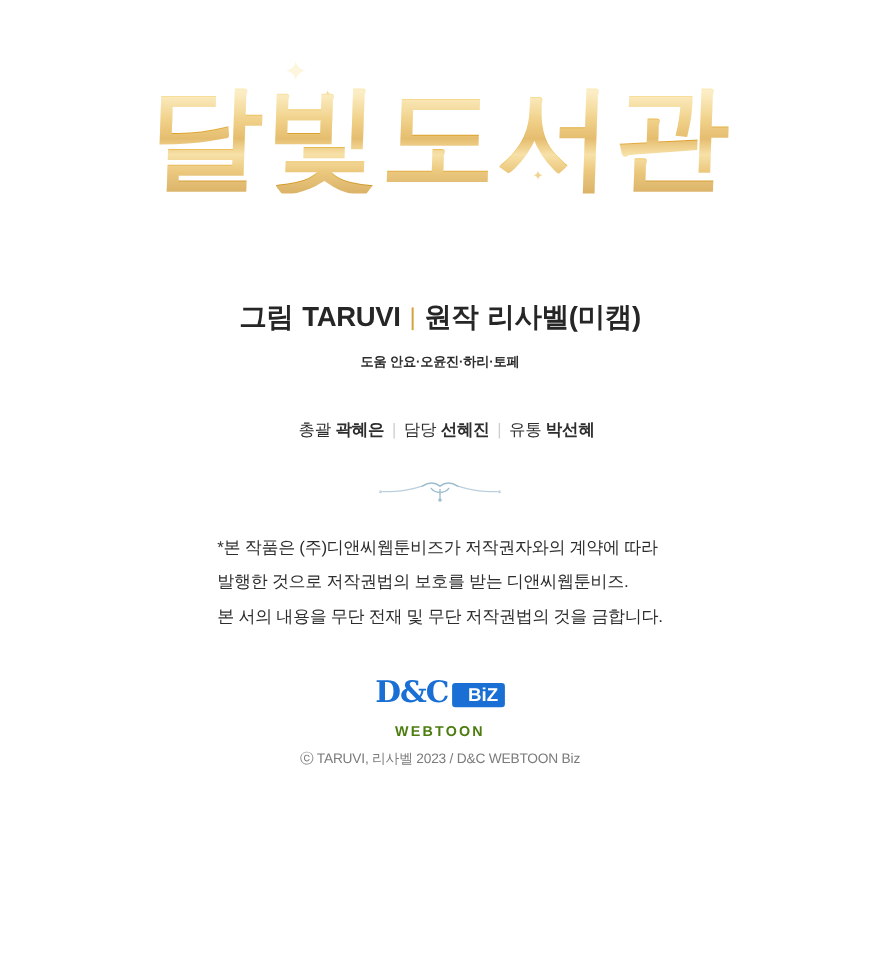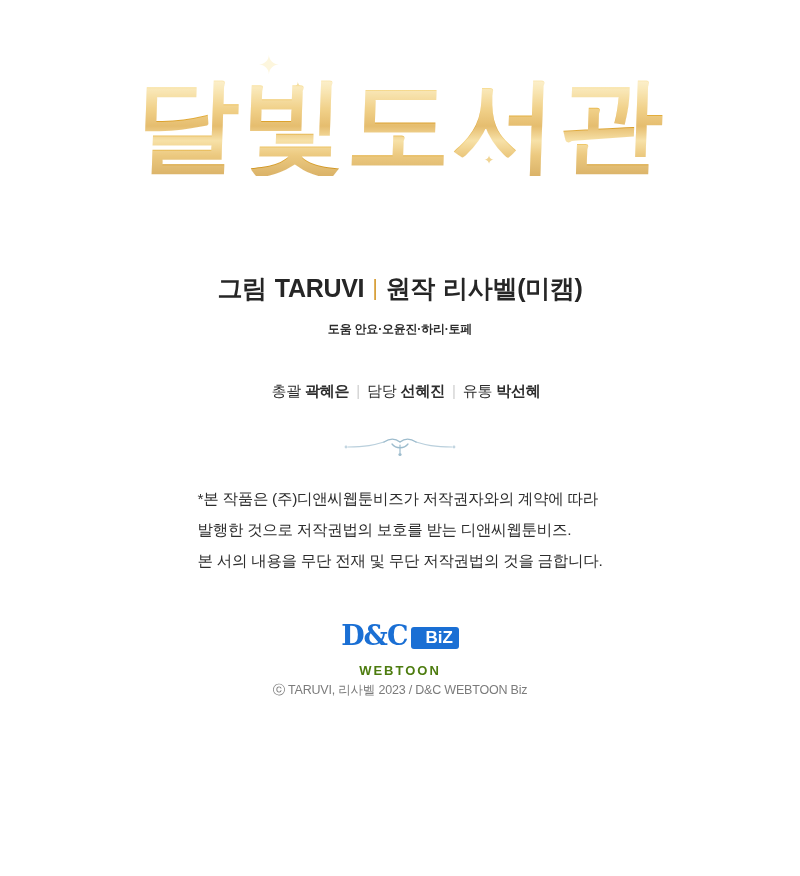--- a/index.html
+++ b/index.html
@@ -135,21 +135,21 @@
 
   
   .publisher {
     margin-top: 46px;
     width: 120px;
     height: 44px;
     position: relative;
     display: flex;
     flex-direction: column;
     align-items: center;
-    justify-content: space-between;
+    justify-content: center;
   }
   .pub-row1 {
     display: flex;
     align-items: flex-end;
     gap: 4px;
     line-height: 1;
   }
   .pub-dc {
     font-family: "DejaVu Serif", "Liberation Serif", serif;
     font-size: 27px;

